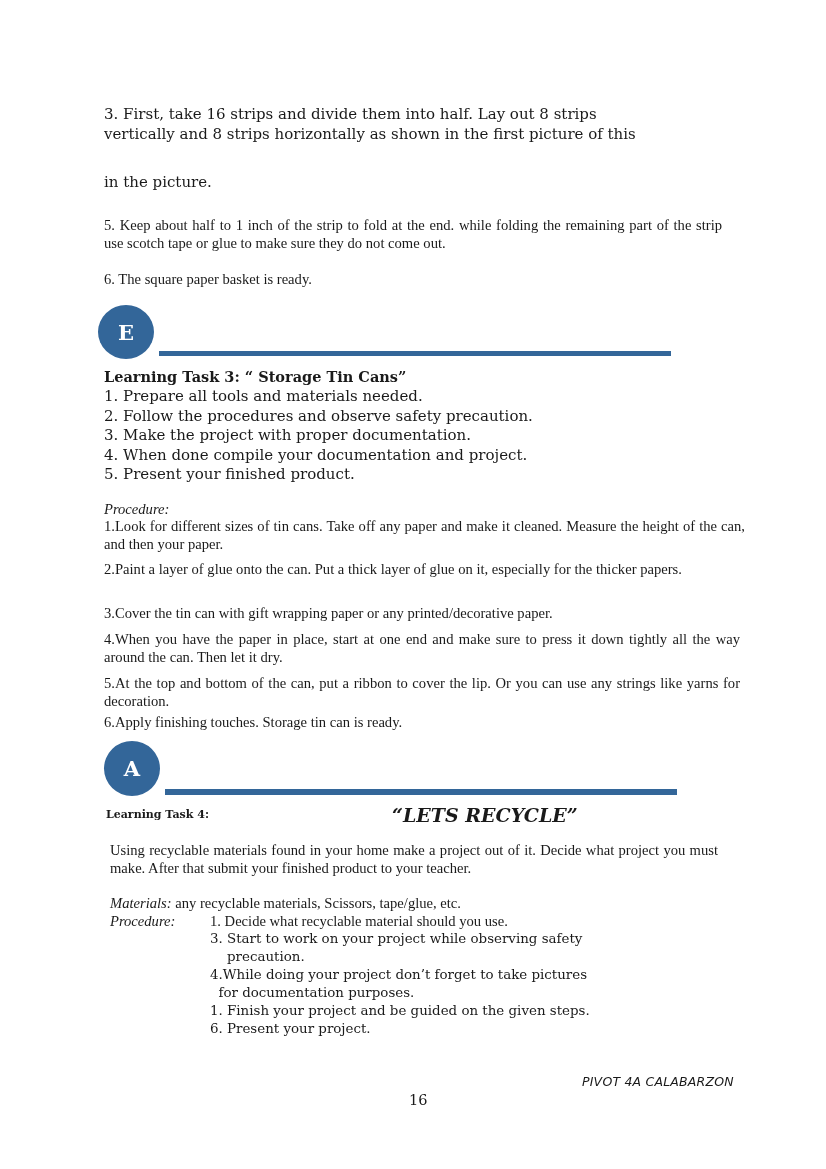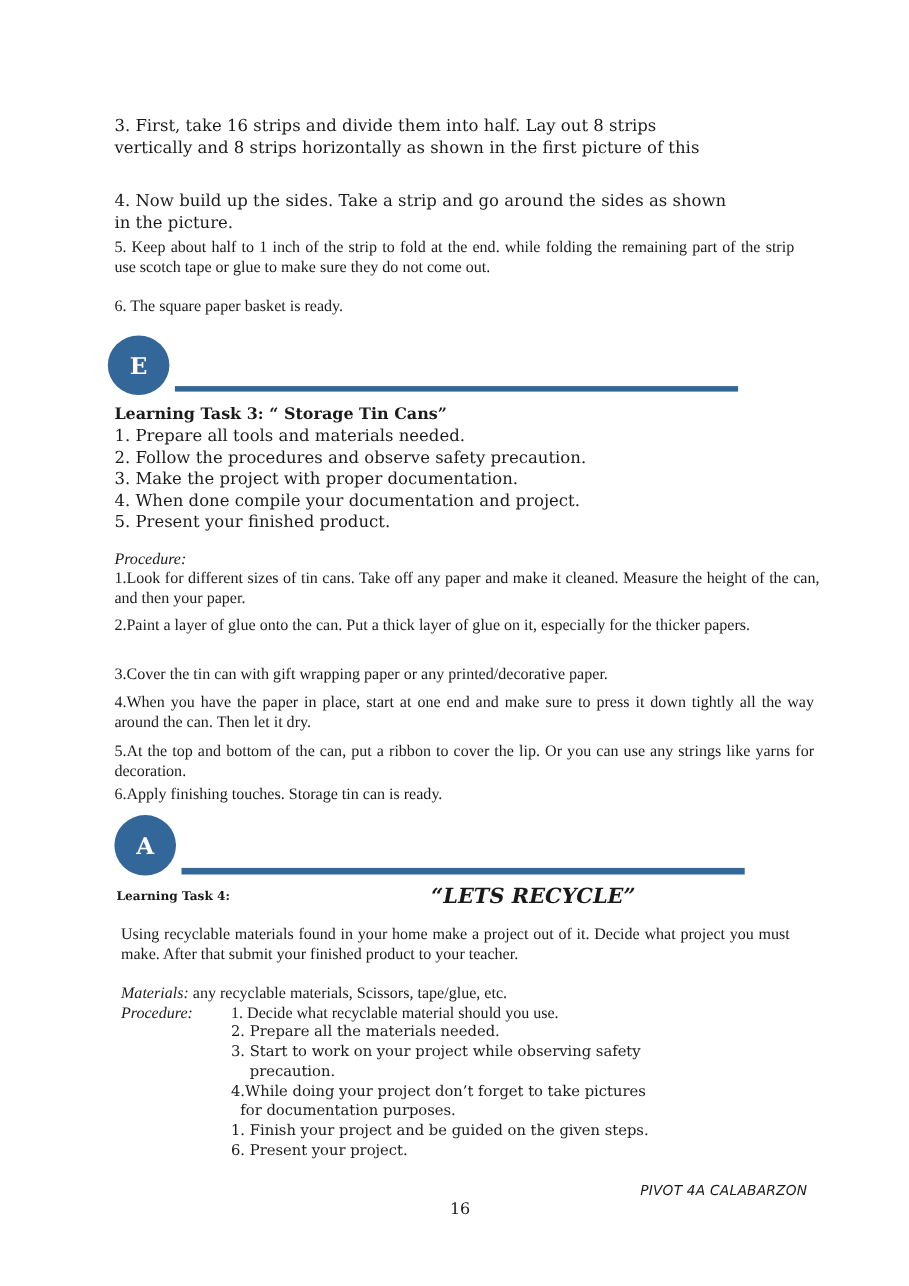--- a/index.html
+++ b/index.html
@@ -20,21 +20,20 @@
   .footer { font-family: "DejaVu Sans", sans-serif; font-style: italic; font-size: 12.5px; letter-spacing: 0.2px; }
 </style>
 </head>
 <body>
 
 <div class="abs lg" style="left:104px; top:105px; width:640px;">
   <div>3. First, take 16 strips and divide them   into half. Lay out 8 strips</div>
   <div>vertically  and 8 strips horizontally as shown in the first picture of this</div>
 </div>
 <div class="abs lg" style="left:104px; top:173px; width:640px;">
-  <div>4. Now build up the sides. Take a strip  and go around the sides as shown</div>
   <div>in   the picture.</div>
 </div>
 <div class="abs sm just" style="left:104px; top:216px; width:618px;">5. Keep about half to 1 inch of the strip to fold at the end. while  folding the remaining part of the strip use scotch tape or glue to   make sure they do not come out.</div>
 <div class="abs sm" style="left:104px; top:270px; width:618px;">6. The square paper basket is ready.</div>
 
 <div class="circle" style="left:98px; top:305px; width:56px; height:54px;">
   <span>E</span>
 </div>
 <div class="bar" style="left:159px; top:351px; width:512px;"></div>
 
@@ -64,21 +63,20 @@
 <div class="abs bold ital" style="left:392px; top:806px; font-size:19px; line-height:18px;">“LETS RECYCLE”</div>
 
 <div class="abs sm just" style="left:110px; top:841px; width:608px;">Using recyclable materials found in your home make a project out of it. Decide what project you must make. After that submit your finished product to your teacher.</div>
 <div class="abs sm" style="left:110px; top:894px;">
   <span class="ital">Materials:</span><span> any recyclable materials, Scissors, tape/glue, etc.</span>
 </div>
 <div class="abs sm ital" style="left:110px; top:912px;">Procedure:</div>
 <div class="abs sm" style="left:210px; top:912px;">1. Decide what recyclable material should you use.</div>
 
 <div class="abs md steps" style="left:210px; top:930px;">
-  <div>2. Prepare  all the materials needed.</div>
   <div>3. Start to work on your project while observing safety</div>
   <div style="white-space:pre;">    precaution.</div>
   <div>4.While doing your project don’t forget to take pictures</div>
   <div style="white-space:pre;">  for documentation purposes.</div>
   <div>1. Finish your project and be guided on the given steps.</div>
   <div>6. Present your project.</div>
 </div>
 
 <div class="abs footer" style="left:582px; top:1074px;">PIVOT 4A CALABARZON</div>
 <div class="abs" style="left:409px; top:1092px; font-size:14.5px;">16</div>

